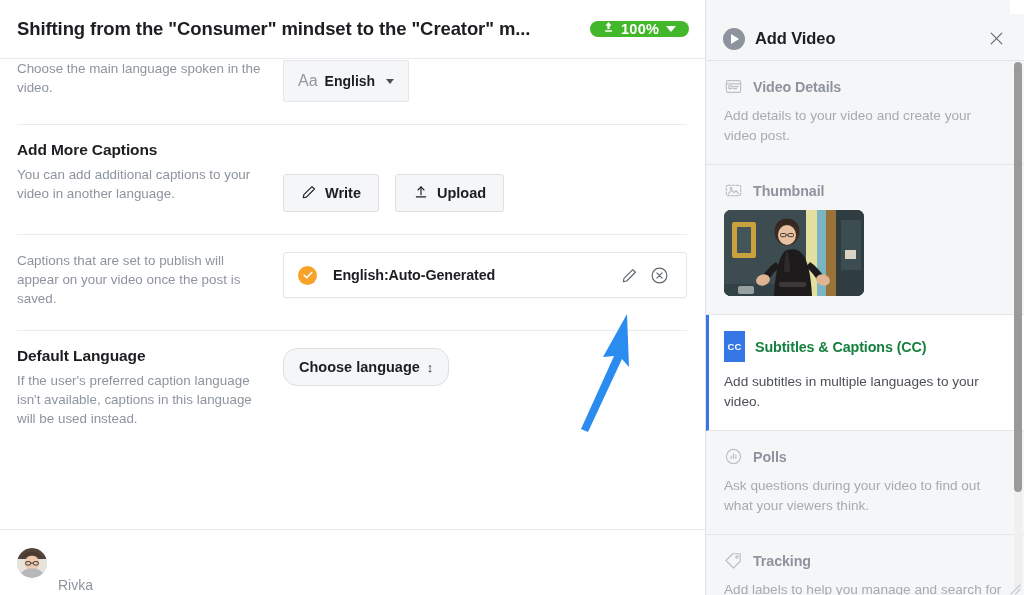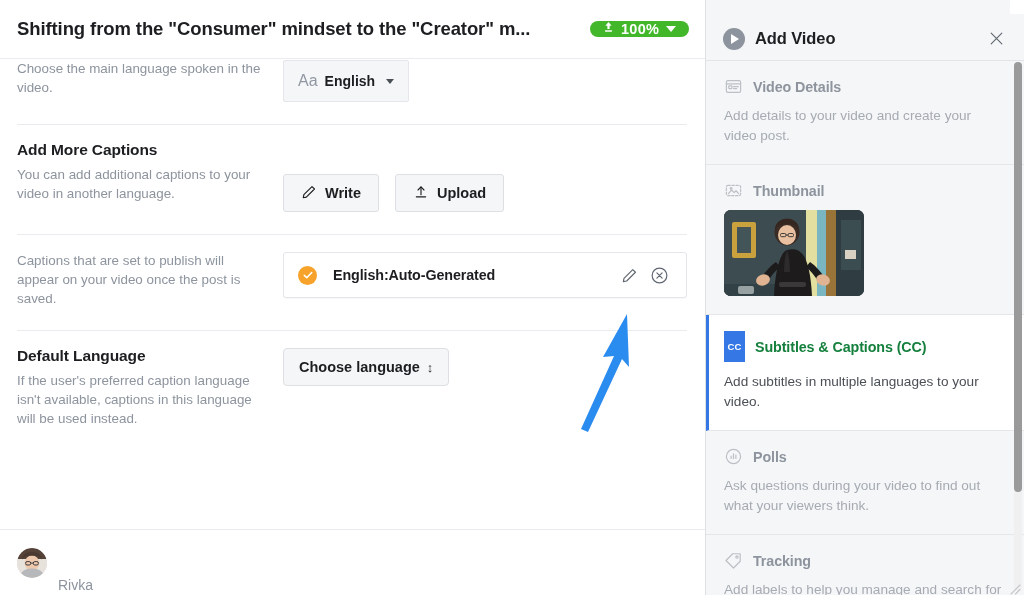--- a/index.html
+++ b/index.html
@@ -193,21 +193,21 @@
 
   
   .choose-lang {
     display: inline-flex;
     align-items: center;
     gap: 7px;
     height: 38px;
     padding: 0 15px;
     background: #f5f6f7;
     border: 1px solid #dddfe2;
-    border-radius: 4px;
+    border-radius: 14px;
     font-size: 14.5px;
     font-weight: bold;
     color: #1c1e21;
     cursor: pointer;
   }
   .updown { font-size: 13px; color: #1c1e21; line-height: 1; }
 
   
   .footer {
     flex: 0 0 66px;

